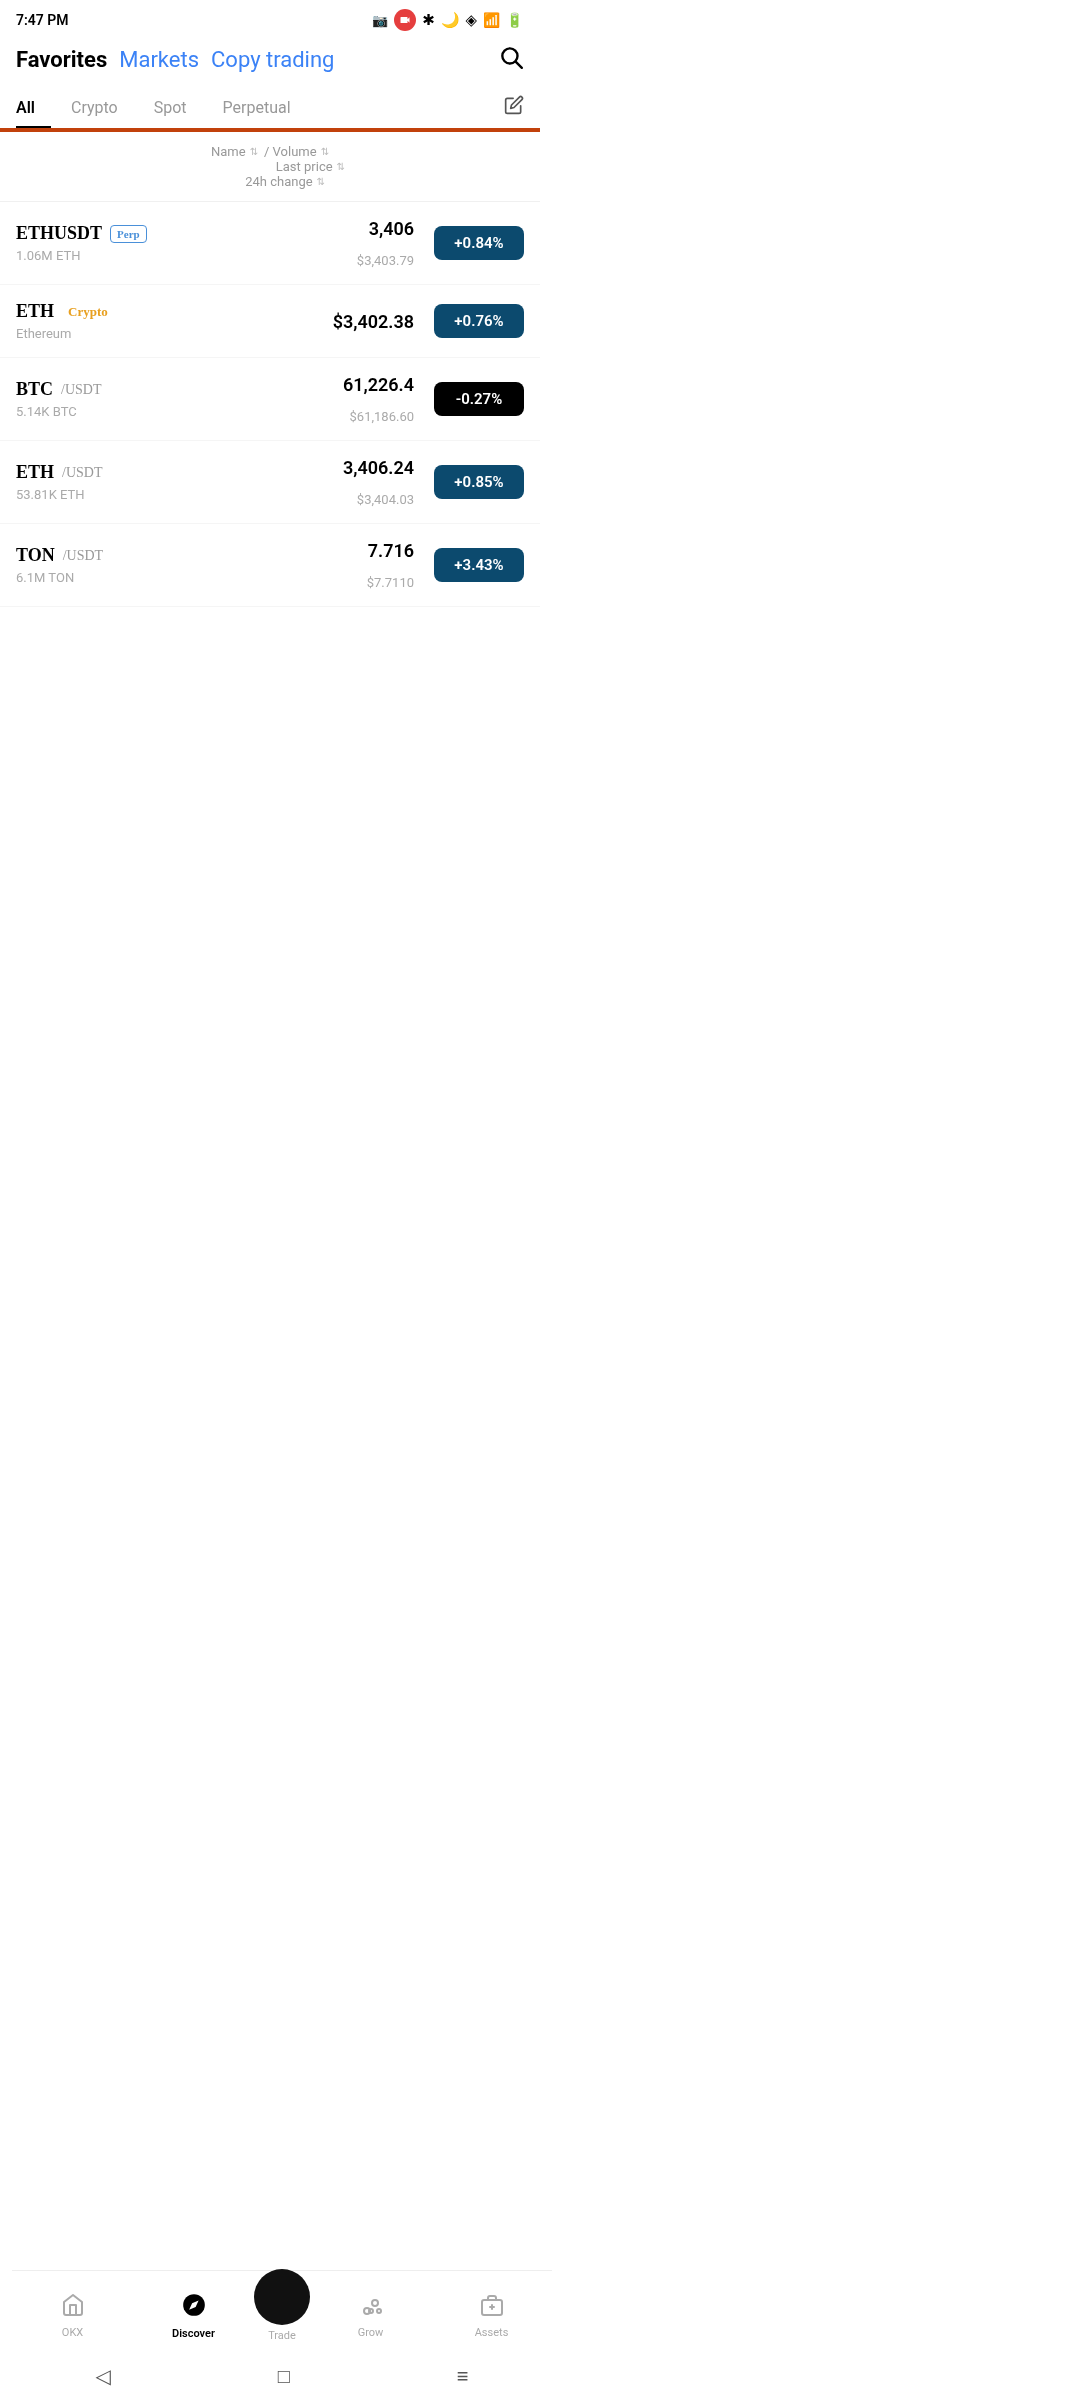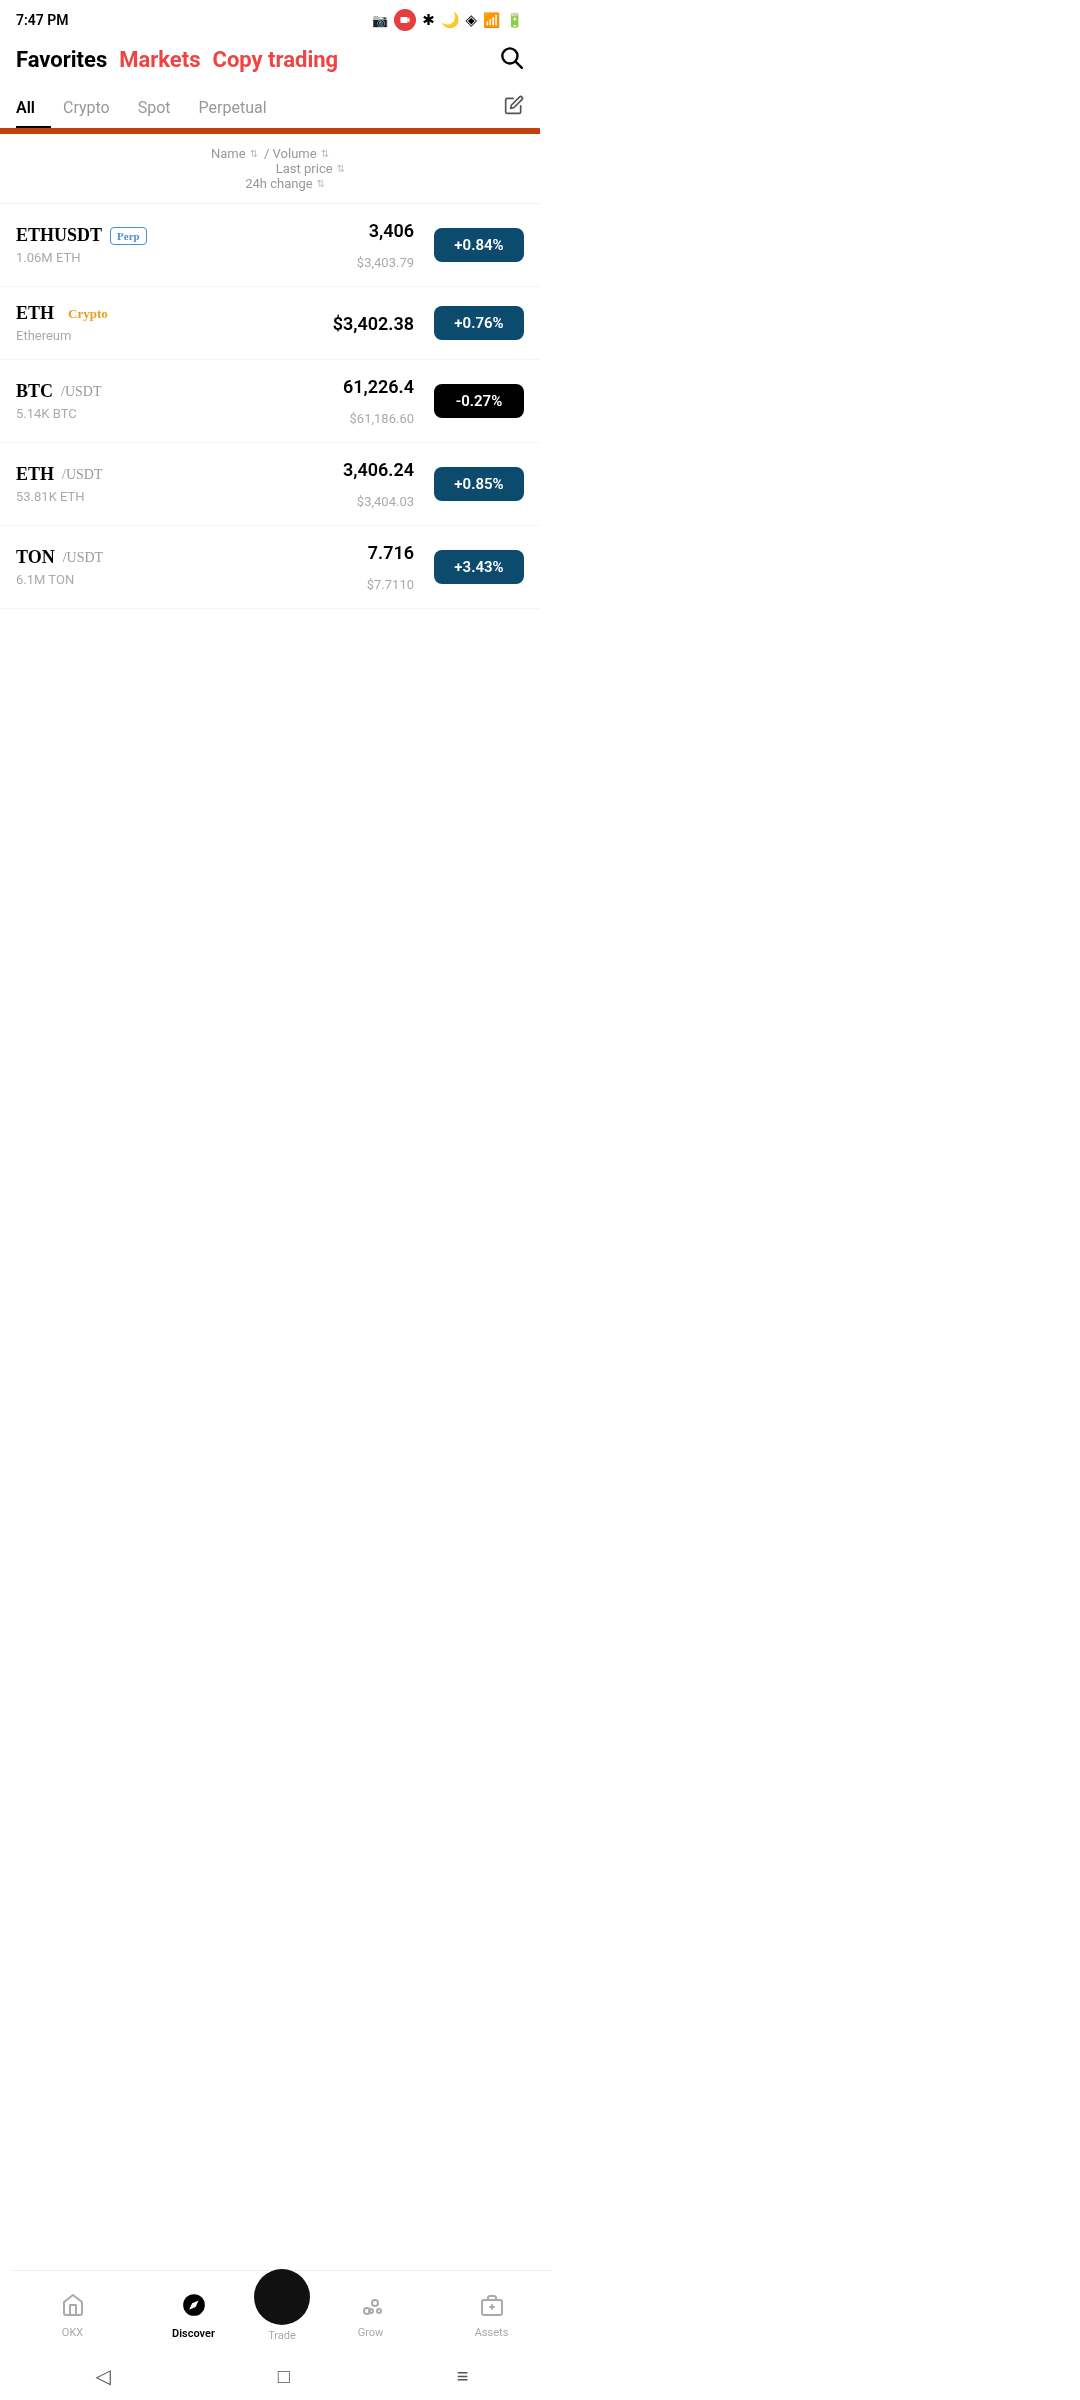--- a/index.html
+++ b/index.html
@@ -48,36 +48,36 @@
       padding: 8px 16px 12px;
       gap: 12px;
     }
     .top-nav-item {
       font-size: 22px;
       font-weight: 700;
       color: #000;
       cursor: pointer;
     }
     .top-nav-item.inactive {
-      font-weight: 700;
-      color: #ef4444;
+      font-weight: 400;
+      color: #3b82f6;
     }
     .top-nav-search {
       margin-left: auto;
       font-size: 22px;
       cursor: pointer;
     }
 
     
     .sub-tabs {
       display: flex;
       align-items: center;
       padding: 0 16px;
-      border-bottom: 6px solid #c2410c;
-      gap: 4px;
+      border-bottom: 4px solid #c2410c;
+      gap: 12px;
     }
     .tab-item {
       padding: 10px 16px 10px 0;
       font-size: 16px;
       color: #999;
       cursor: pointer;
       position: relative;
       margin-right: 8px;
     }
     .tab-item.active {

